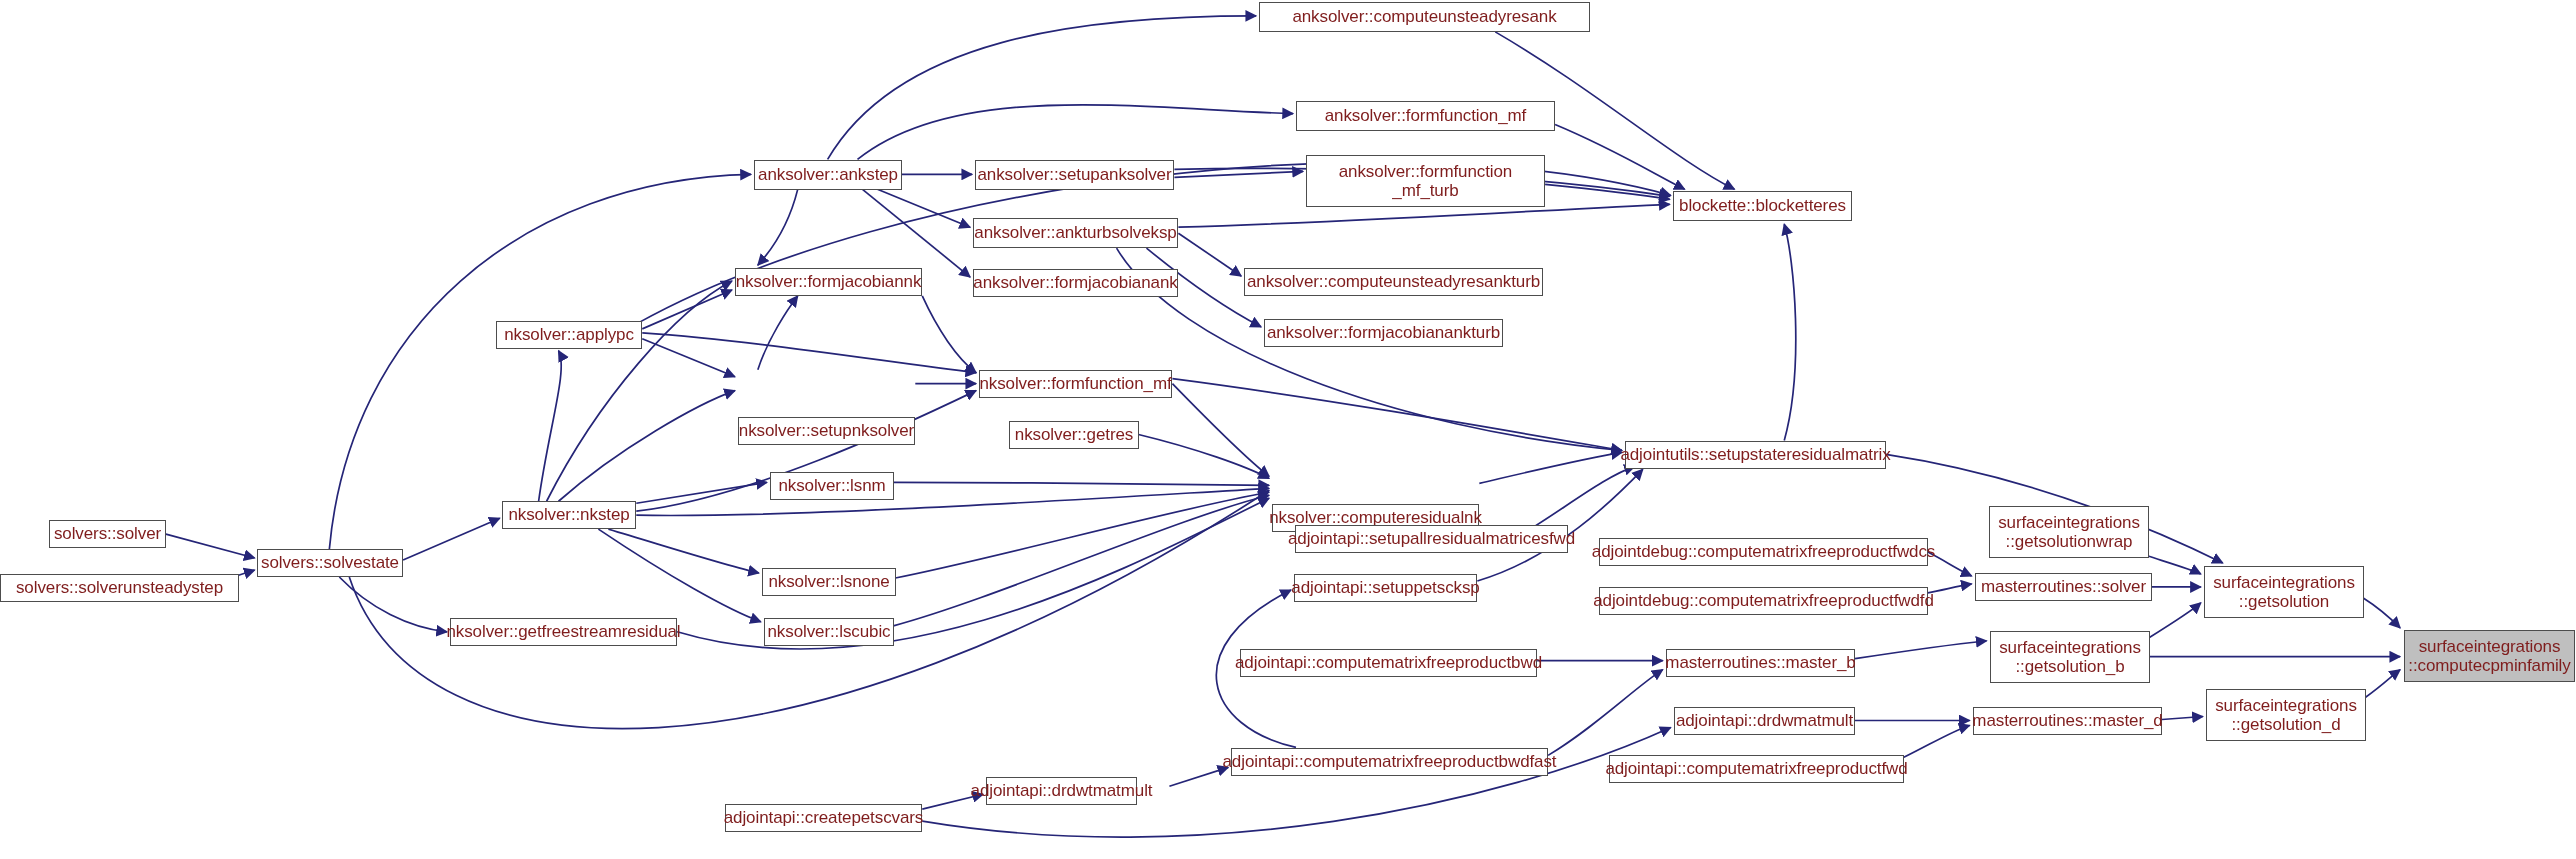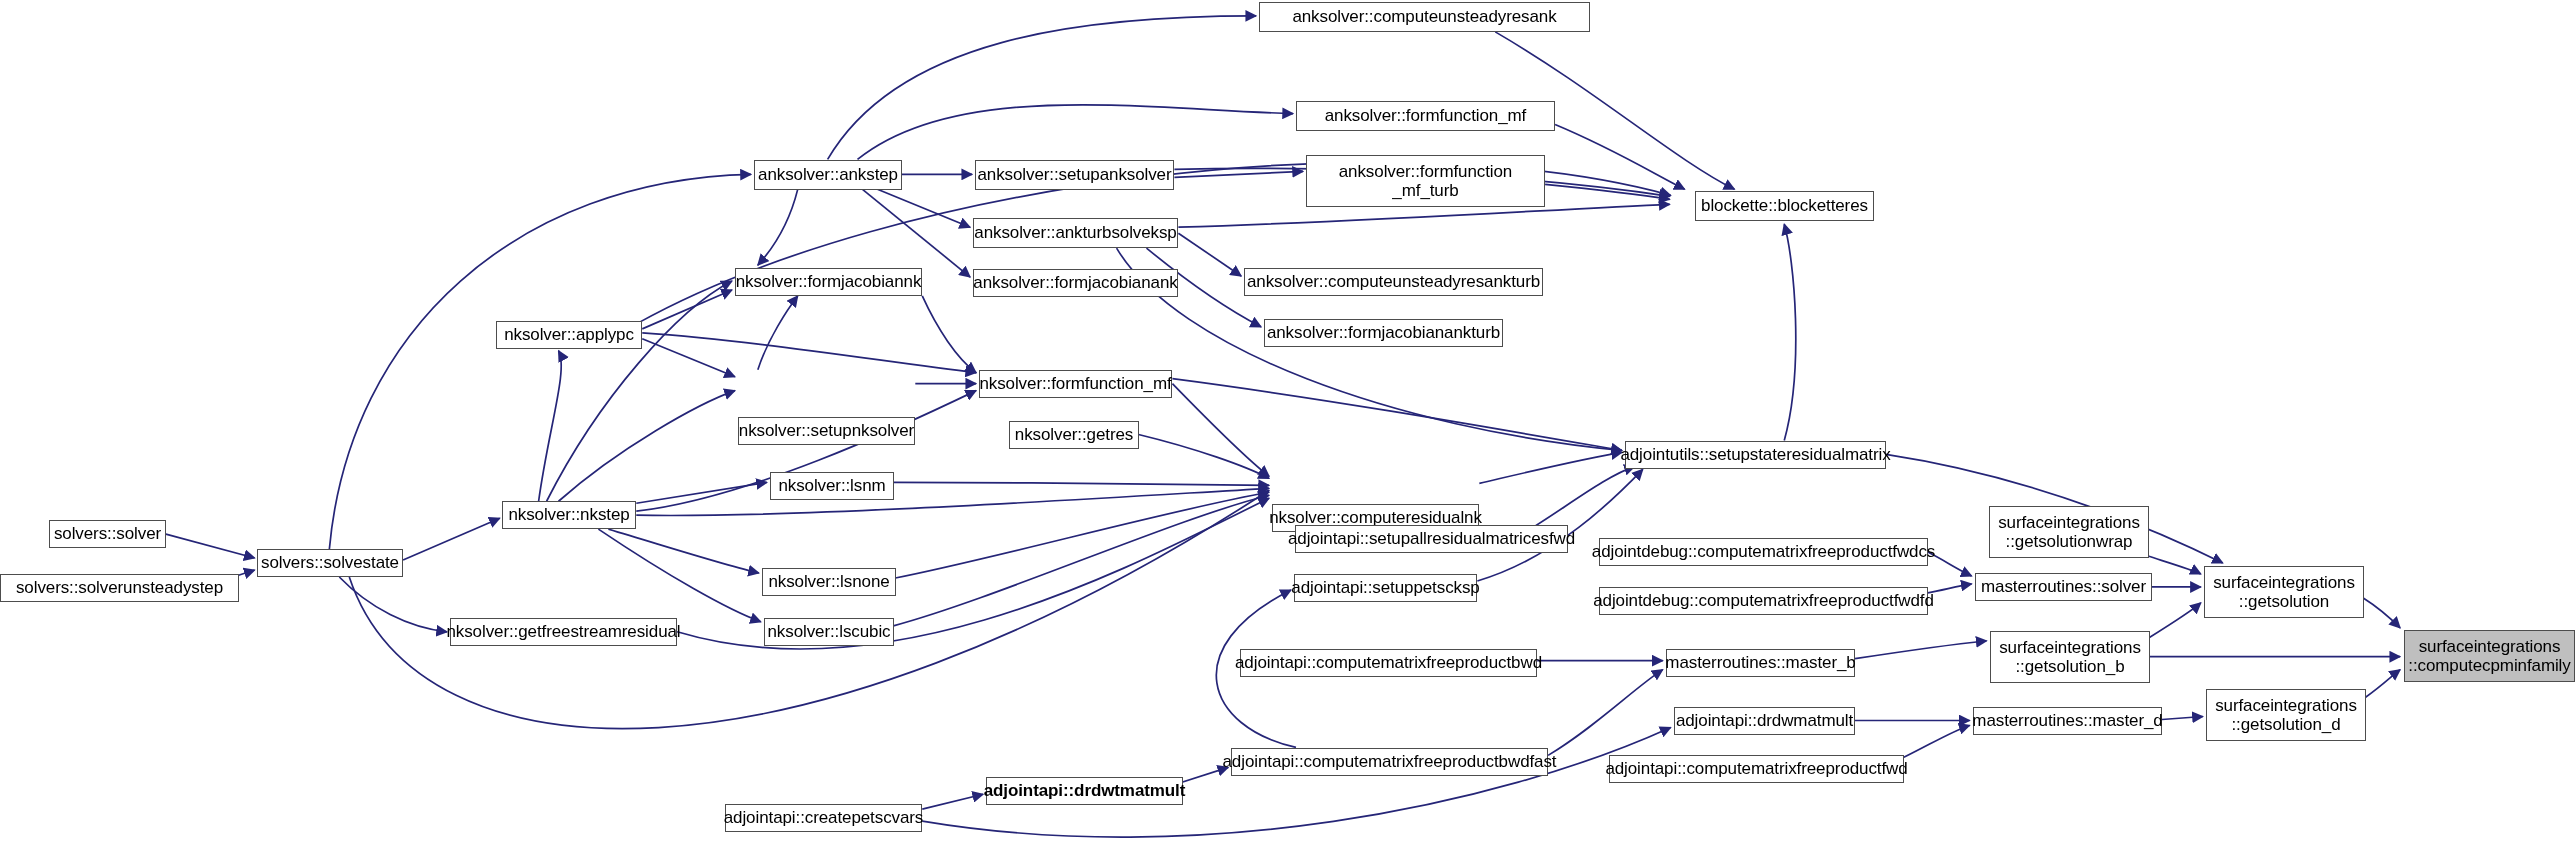--- a/index.html
+++ b/index.html
@@ -1,21 +1,21 @@
 <!DOCTYPE html>
 <html><head>
 <meta charset="utf-8">
 <style>
   html,body{margin:0;padding:0;background:#ffffff;}
   #canvas{position:relative;width:2576px;height:859px;background:#ffffff;
           font-family:"Liberation Sans","DejaVu Sans",sans-serif;overflow:hidden;}
   svg#edges{position:absolute;left:0;top:0;width:2576px;height:859px;}
   .node{position:absolute;box-sizing:border-box;border:1.6px solid #4d4d4d;
         background:#ffffff;display:flex;align-items:center;justify-content:center;
-        text-align:center;color:#000000;font-size:17px;line-height:1.12;
+        text-align:center;color:#7f1d1d;font-size:17px;line-height:1.12;
         white-space:pre-line;letter-spacing:-0.1px;}
   .node.hl{background:#bfbfbf;}
   .node .lbl{display:block;padding:0 6px;}
 </style>
 </head>
 <body>
 
 <div id="canvas">
   <svg id="edges" xmlns="http://www.w3.org/2000/svg" viewBox="0 0 2584 862">
     <defs>
@@ -90,21 +90,21 @@
         <path d="M1173,789 L1232,770" marker-end="url(#arrow)" stroke="#252577"></path>
         <path d="M925,824 C1200,870 1500,810 1676,730" marker-end="url(#arrow)" stroke="#252577"></path>
         <path d="M1300,750 C1210,730 1180,650 1295,592" marker-end="url(#arrow)" stroke="#252577"></path>
       </g>
   </svg>
   <div id="node-layer">
       <div class="node" style="left: 1259px; top: 2px; width: 331px; height: 30px;"><span class="lbl">anksolver::computeunsteadyresank</span></div>
       <div class="node" style="left: 1296px; top: 101px; width: 259px; height: 30px;"><span class="lbl">anksolver::formfunction_mf</span></div>
       <div class="node" style="left: 1306px; top: 155px; width: 239px; height: 52px;"><span class="lbl">anksolver::formfunction
 _mf_turb</span></div>
-      <div class="node" style="left: 1673px; top: 191px; width: 179px; height: 30px; margin-left: 22px;"><span class="lbl">blockette::blocketteres</span></div>
+      <div class="node" style="left: 1673px; top: 191px; width: 179px; height: 30px;"><span class="lbl">blockette::blocketteres</span></div>
       <div class="node" style="left: 754px; top: 160px; width: 148px; height: 30px;"><span class="lbl">anksolver::ankstep</span></div>
       <div class="node" style="left: 975px; top: 160px; width: 199px; height: 30px;"><span class="lbl">anksolver::setupanksolver</span></div>
       <div class="node" style="left: 973px; top: 218px; width: 205px; height: 30px;"><span class="lbl">anksolver::ankturbsolveksp</span></div>
       <div class="node" style="left: 1244px; top: 268px; width: 299px; height: 28px;"><span class="lbl">anksolver::computeunsteadyresankturb</span></div>
       <div class="node" style="left: 973px; top: 269px; width: 205px; height: 28px;"><span class="lbl">anksolver::formjacobianank</span></div>
       <div class="node" style="left: 1264px; top: 319px; width: 239px; height: 28px;"><span class="lbl">anksolver::formjacobianankturb</span></div>
       <div class="node" style="left: 735px; top: 268px; width: 187px; height: 28px;"><span class="lbl">nksolver::formjacobiannk</span></div>
       <div class="node" style="left: 496px; top: 321px; width: 146px; height: 28px;"><span class="lbl">nksolver::applypc</span></div>
       <div class="node" style="left: 738px; top: 370px; width: 177px; height: 28px; margin-top: 47px;"><span class="lbl">nksolver::setupnksolver</span></div>
       <div class="node" style="left: 979px; top: 370px; width: 193px; height: 28px;"><span class="lbl">nksolver::formfunction_mf</span></div>
@@ -133,17 +133,17 @@
       <div class="node" style="left: 1990px; top: 631px; width: 160px; height: 52px;"><span class="lbl">surfaceintegrations
 ::getsolution_b</span></div>
       <div class="node hl" style="left: 2404px; top: 630px; width: 171px; height: 52px;"><span class="lbl">surfaceintegrations
 ::computecpminfamily</span></div>
       <div class="node" style="left: 1674px; top: 707px; width: 181px; height: 28px;"><span class="lbl">adjointapi::drdwmatmult</span></div>
       <div class="node" style="left: 1973px; top: 707px; width: 189px; height: 28px;"><span class="lbl">masterroutines::master_d</span></div>
       <div class="node" style="left: 2206px; top: 689px; width: 160px; height: 52px;"><span class="lbl">surfaceintegrations
 ::getsolution_d</span></div>
       <div class="node" style="left: 1231px; top: 748px; width: 317px; height: 28px;"><span class="lbl">adjointapi::computematrixfreeproductbwdfast</span></div>
       <div class="node" style="left: 1609px; top: 755px; width: 295px; height: 28px;"><span class="lbl">adjointapi::computematrixfreeproductfwd</span></div>
-      <div class="node" style="left: 986px; top: 777px; width: 197px; height: 28px; font-weight: bold;"><span class="lbl">adjointapi::drdwtmatmult</span></div>
+      <div class="node" style="left: 986px; top: 777px; width: 151px; height: 28px;"><span class="lbl">adjointapi::drdwtmatmult</span></div>
       <div class="node" style="left: 725px; top: 804px; width: 197px; height: 28px;"><span class="lbl">adjointapi::createpetscvars</span></div>
     </div>
 </div>
 
 
 </body></html>

